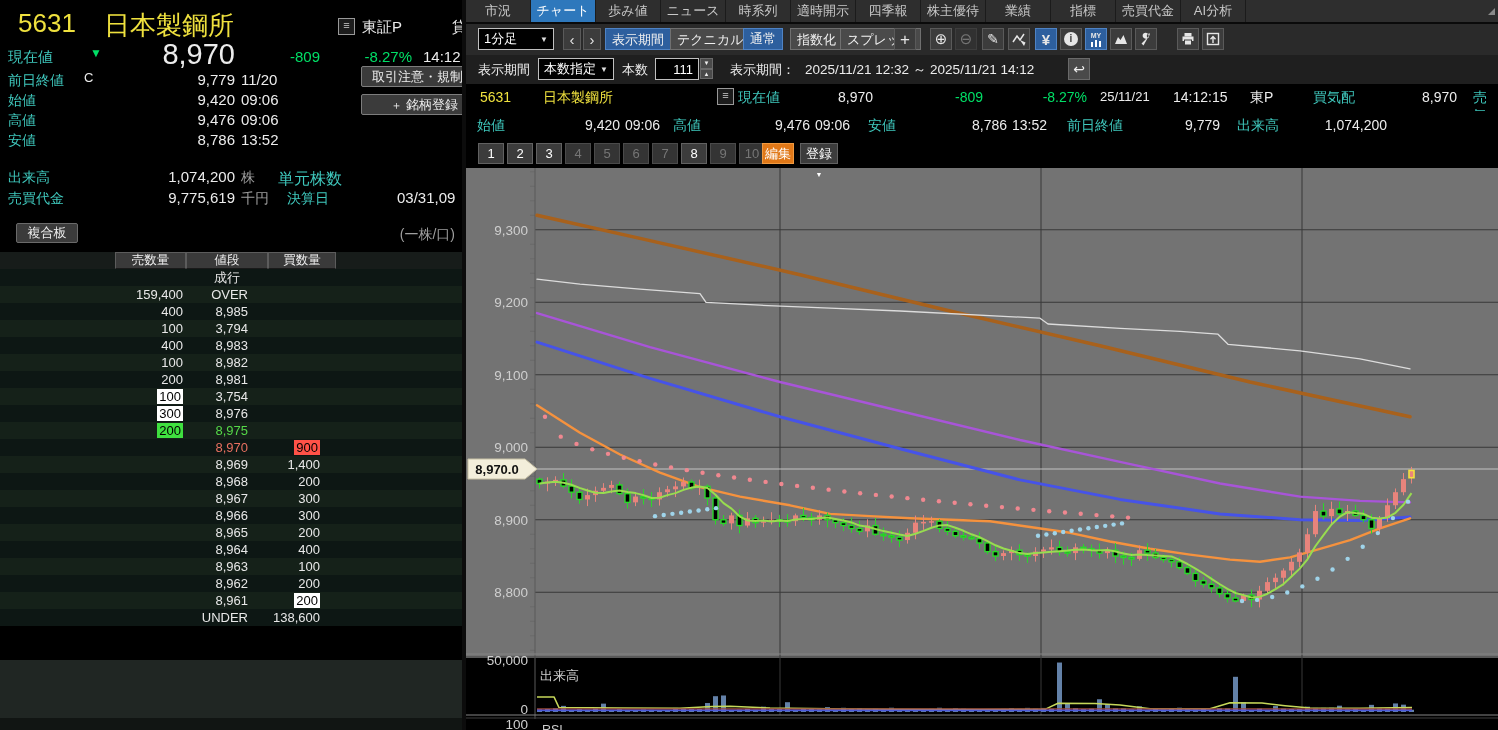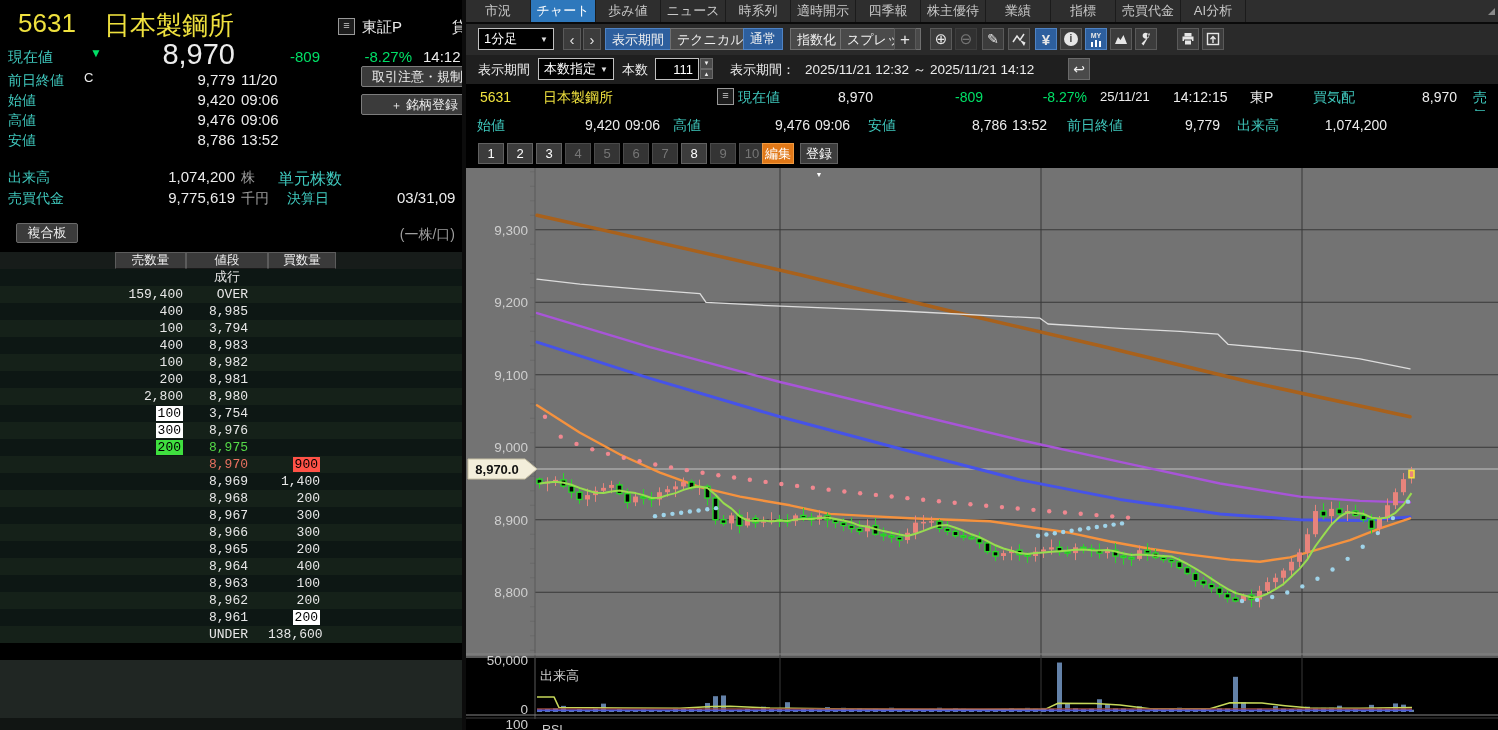--- a/index.html
+++ b/index.html
@@ -9,21 +9,21 @@
   .cyan{color:#3fc8bd}.yellow{color:#efe13e}.grn{color:#00df66}.gray{color:#9f9f9f}.wht{color:#ececec}
   .r{text-align:right}
   
   #left{position:absolute;left:0;top:0;width:462px;height:730px;background:#000;overflow:hidden;}
   .btn-dark{background:#3b3b3b;border:1px solid #7d7d7d;border-radius:2px;color:#eee;
             font-size:13px;text-align:center;box-sizing:border-box;line-height:19px;margin-left:16px;}
   #board{position:absolute;left:0;top:252px;width:462px;}
   .bhead{display:grid;grid-template-columns:115px 71px 82px 68px 126px;height:17px;background:#171c1a;}
   .bhcell{background:#3a3a3a;border:1px solid #5c5c5c;border-bottom-color:#1a1a1a;box-sizing:border-box;
           font-size:12.5px;color:#f0f0f0;text-align:center;line-height:15px;}
-  .brow{display:grid;grid-template-columns:115px 71px 82px 68px 126px;height:17px;font-size:13px;line-height:17px;font-family:Liberation Mono, monospace;}
+  .brow{display:grid;grid-template-columns:115px 71px 82px 68px 126px;height:17px;font-size:13px;line-height:17px;}
   .brow:nth-child(odd){background:#0d1714}
   .brow:nth-child(even){background:#152119}
   .cs{text-align:right;padding-right:3px}.cp{text-align:right;padding-right:20px}.cb{text-align:right;padding-right:16px}
   .cp.mid{text-align:center;padding-right:0}
   .hl{display:inline-block;padding:0 2px;line-height:15px;color:#000}
   .hl-white{background:#ffffff}.hl-green{background:#3fe03f}.hl-red{background:#ff5247}
   .p-green{color:#55d848}.p-red{color:#e87060}
   
   #right{position:absolute;left:466px;top:0;width:1032px;height:658px;background:#737373;}
   #tabbar{position:absolute;left:0;top:0;width:1032px;height:22px;background:#2e2e2e;display:flex;}
@@ -153,27 +153,20 @@
             <div></div>
             <div class="cs">100</div>
             <div class="cp">8,982</div>
             <div class="cb"></div>
             <div></div>
           </div>
           <div class="brow">
             <div></div>
             <div class="cs">200</div>
             <div class="cp">8,981</div>
-            <div class="cb"></div>
-            <div></div>
-          </div>
-          <div class="brow">
-            <div></div>
-            <div class="cs">2,800</div>
-            <div class="cp">8,980</div>
             <div class="cb"></div>
             <div></div>
           </div>
           <div class="brow">
             <div></div>
             <div class="cs"><span class="hl hl-white">100</span></div>
             <div class="cp">3,754</div>
             <div class="cb"></div>
             <div></div>
           </div>

